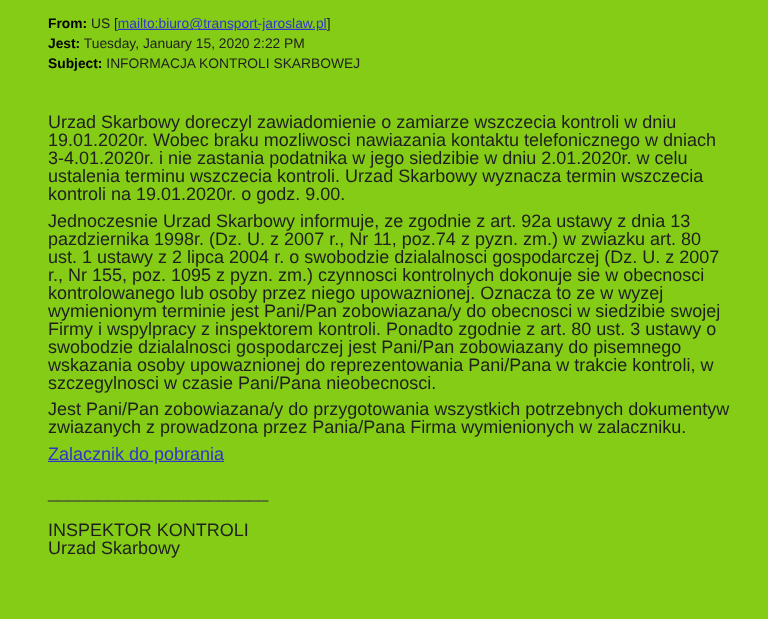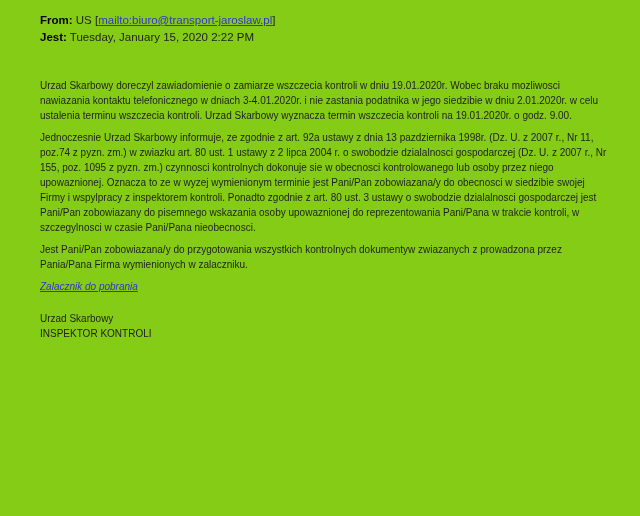--- a/index.html
+++ b/index.html
@@ -46,29 +46,28 @@
     border-radius: 1px;
     background: linear-gradient(90deg,
       #dfdff8 0%, #d9d9f5 12%, #dcdcf7 24%, #d3d3f2 30%,
       #bfbfea 34%, #c2c2eb 44%, #d7d7f4 49%, #cfcff1 60%,
       #d4d4f3 70%, #c9c9ee 80%, #d6d6f4 90%, #dadaf6 100%);
   }
   
   .email-body {
     margin-top: 32px;
     width: 568px;
-    font-size: 10px;
+    font-size: 15px;
     line-height: 15px;
   }
   .email-body p {
     margin: 0 0 7px 0;
   }
   .email-body p.link-row {
     margin-bottom: 17px;
-    font-style: italic;
   }
   .divider {
     margin: 0 0 0 0;
     line-height: 15px;
     letter-spacing: 0;
     color: #3a3a3a;
     white-space: nowrap;
   }
   .signature {
     margin-top: 17px;
@@ -82,28 +81,33 @@
 
   <div class="header">
     <div class="hrow">
       <span class="lbl">From:</span>
       <span>US [</span><a class="link">mailto:biuro@transport-jaroslaw.pl</a><span>]</span>
     </div>
     <div class="hrow">
       <span class="lbl">Jest:</span>
       <span>Tuesday, January 15, 2020 2:22 PM</span>
     </div>
+    <div class="hrow">
+      <span class="lbl">Subject:</span>
+      <span>INFORMACJA KONTROLI SKARBOWEJ</span>
+    </div>
   </div>
 
   <div class="email-body">
     <p>Urzad Skarbowy doreczyl zawiadomienie o zamiarze wszczecia kontroli w dniu 19.01.2020r. Wobec braku mozliwosci nawiazania kontaktu telefonicznego w dniach 3-4.01.2020r. i nie zastania podatnika w jego siedzibie w dniu 2.01.2020r. w celu ustalenia terminu wszczecia kontroli. Urzad Skarbowy wyznacza termin wszczecia kontroli na 19.01.2020r. o godz. 9.00.</p>
     <p>Jednoczesnie Urzad Skarbowy informuje, ze zgodnie z art. 92a ustawy z dnia 13 pazdziernika 1998r. (Dz. U. z 2007 r., Nr 11, poz.74 z pyzn. zm.) w zwiazku art. 80 ust. 1 ustawy z 2 lipca 2004 r. o swobodzie dzialalnosci gospodarczej (Dz. U. z 2007 r., Nr 155, poz. 1095 z pyzn. zm.) czynnosci kontrolnych dokonuje sie w obecnosci kontrolowanego lub osoby przez niego upowaznionej. Oznacza to ze w wyzej wymienionym terminie jest Pani/Pan zobowiazana/y do obecnosci w siedzibie swojej Firmy i wspylpracy z inspektorem kontroli. Ponadto zgodnie z art. 80 ust. 3 ustawy o swobodzie dzialalnosci gospodarczej jest Pani/Pan zobowiazany do pisemnego wskazania osoby upowaznionej do reprezentowania Pani/Pana w trakcie kontroli, w szczegylnosci w czasie Pani/Pana nieobecnosci.</p>
-    <p>Jest Pani/Pan zobowiazana/y do przygotowania wszystkich kontrolnych dokumentyw zwiazanych z prowadzona przez Pania/Pana Firma wymienionych w zalaczniku.</p>
+    <p>Jest Pani/Pan zobowiazana/y do przygotowania wszystkich potrzebnych dokumentyw zwiazanych z prowadzona przez Pania/Pana Firma wymienionych w zalaczniku.</p>
     <p class="link-row"><a class="link">Zalacznik do pobrania</a></p>
 
+    <div class="divider">______________________</div>
 
     <div class="signature">
+      <div>INSPEKTOR KONTROLI</div>
       <div>Urzad Skarbowy</div>
-      <div>INSPEKTOR KONTROLI</div>
     </div>
   </div>
 
 </div>
 
 </body></html>

